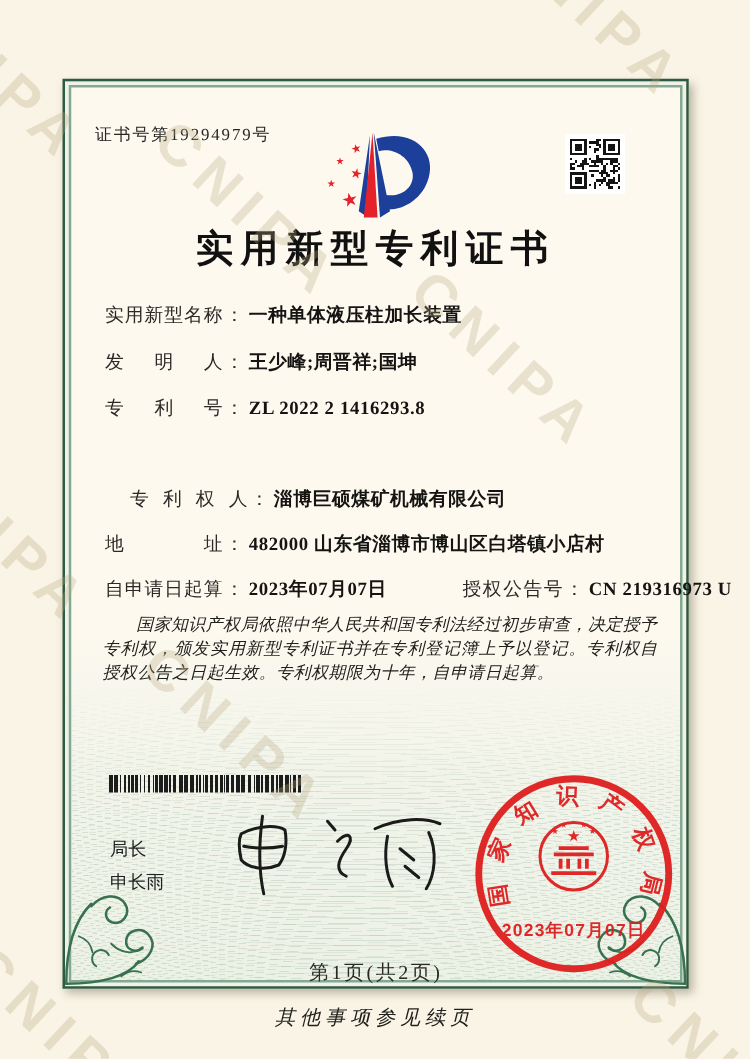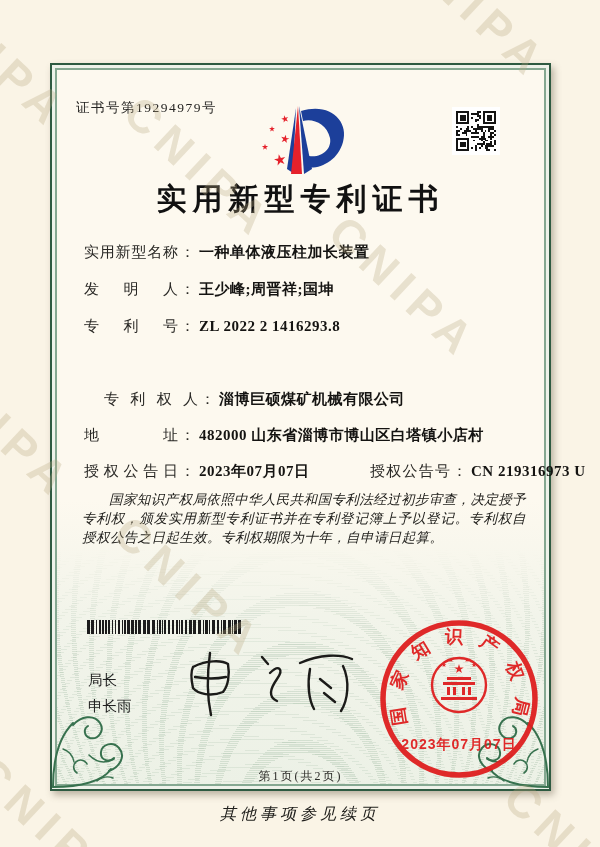--- a/index.html
+++ b/index.html
@@ -59,21 +59,21 @@
   
   .barcode { position:absolute; left:35px; top:555px; width:156px; height:14px; }
   .signer { position:absolute; left:36px; top:602px; font-family:"Liberation Sans", sans-serif;
             font-size:14.5px; line-height:26px; color:#222; font-weight:500; }
   .signature { position:absolute; left:128px; top:578px; width:190px; height:80px; }
   .seal { position:absolute; left:325px; top:552px; width:164px; height:164px; opacity:0.95; }
   .ornament { position:absolute; width:100px; height:98px; bottom:-2px; }
   .orn-left { left:-3px; }
   .orn-right { right:-3px; transform:scaleX(-1); }
   .page-num { position:absolute; left:0; top:703px; width:100%; text-align:center;
-              font-size:12px; letter-spacing:2px; color:#2a2926; }
+              font-size:16px; letter-spacing:2px; color:#2a2926; }
 
   .continuation { position:absolute; left:0; top:804px; width:100%; text-align:center; z-index:2;
                   font-size:16px; font-style:italic; letter-spacing:4px; color:#21201d; }
 
   svg { display:block; }
 </style>
 </head>
 <body>
 
 <div class="page">
@@ -250,21 +250,21 @@
     <div class="field-row row3">
       <span class="flabel">专利号</span><span class="fcolon">：</span><span class="fvalue">ZL 2022 2 1416293.8</span>
     </div>
     <div class="field-row row5">
       <span class="flabel">专利权人</span><span class="fcolon">：</span><span class="fvalue">淄博巨硕煤矿机械有限公司</span>
     </div>
     <div class="field-row row6">
       <span class="flabel">地址</span><span class="fcolon">：</span><span class="fvalue">482000 山东省淄博市博山区白塔镇小店村</span>
     </div>
     <div class="field-row row7">
-      <span class="flabel">授权公告日</span><span class="fcolon">：</span><span class="fvalue">2023年07月07日</span>
+      <span class="flabel">自申请日起算</span><span class="fcolon">：</span><span class="fvalue">2023年07月07日</span>
       <span class="grant-col">
         <span class="flabel">授权公告号</span><span class="fcolon">：</span><span class="fvalue">CN 219316973 U</span>
       </span>
     </div>
 
     <div class="paras">
       <p>国家知识产权局依照中华人民共和国专利法经过初步审查，决定授予专利权，颁发实用新型专利证书并在专利登记簿上予以登记。专利权自授权公告之日起生效。专利权期限为十年，自申请日起算。</p>
     </div>
 
     <div class="barcode">

